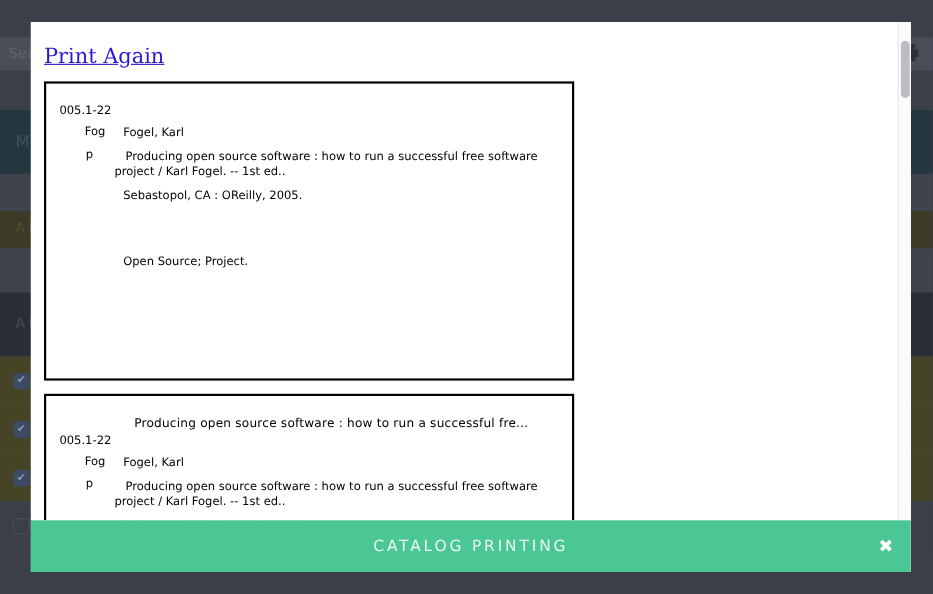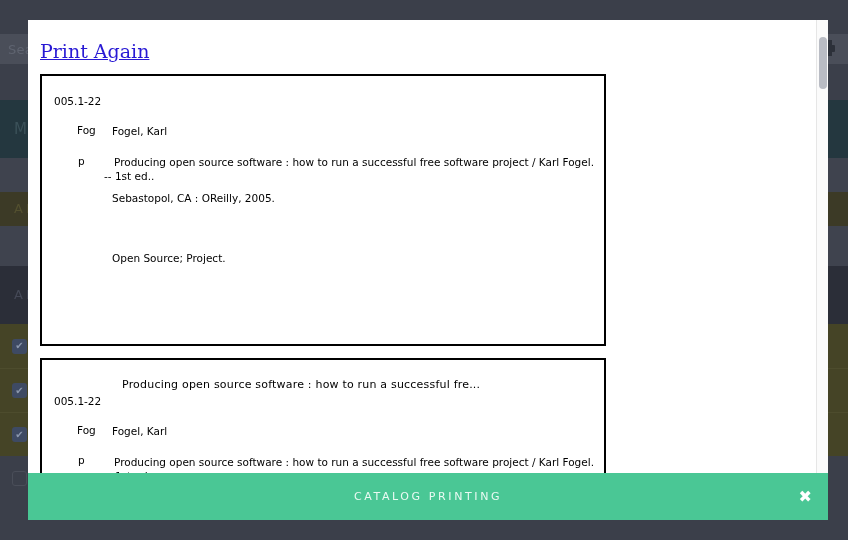--- a/index.html
+++ b/index.html
@@ -81,42 +81,42 @@
     display: inline-block;
     margin: 20px 0 0 12px;
     font-family: "DejaVu Serif", serif;
     font-size: 19px;
     color: #2819d4;
     cursor: pointer;
   }
 
   .card {
     margin: 12px 0 0 12px;
-    width: 566px;
+    width: 482px;
     border: 2px solid #000;
     background: #fff;
     padding: 18px 10px 18px 10px;
     font-family: "DejaVu Sans", sans-serif;
     font-size: 10.5px;
     color: #000;
     line-height: 1.35;
   }
   .card.first { height: 272px; }
   .card.second { height: 180px; }
 
   .card-title-line {
     text-align: left;
     padding-left: 70px;
     font-size: 11px;
     letter-spacing: .2px;
     margin-bottom: 1px;
   }
   .callno   { padding-left: 2px; }
   .indent-60 { padding-left: 60px; }
-  .ml-gap { margin-top: 15px; }
+  .ml-gap { margin-top: 5px; }
   .gap-big { height: 26px; }
   .gap-mid { height: 20px; }
 
   
   .line-author  { padding-left: 60px; margin-top: -13px; }
   .tag-fog      { padding-left: 25px; }
   .tag-p        { padding-left: 26px; }
   .hang         { padding-left: 52px; }
 
   
@@ -139,21 +139,21 @@
     position: absolute;
     left: 0; right: 0; bottom: 0;
     height: 47px;
     background: #4ac795;
     display: flex;
     align-items: center;
     justify-content: center;
   }
   #footer-title {
     color: #eafaf3;
-    font-size: 11px;
+    font-size: 14px;
     letter-spacing: 2.6px;
   }
   #footer-close {
     position: absolute;
     right: 16px; top: 50%;
     transform: translateY(-50%);
     color: #ffffff;
     font-size: 16px;
     font-weight: bold;
     line-height: 1;

